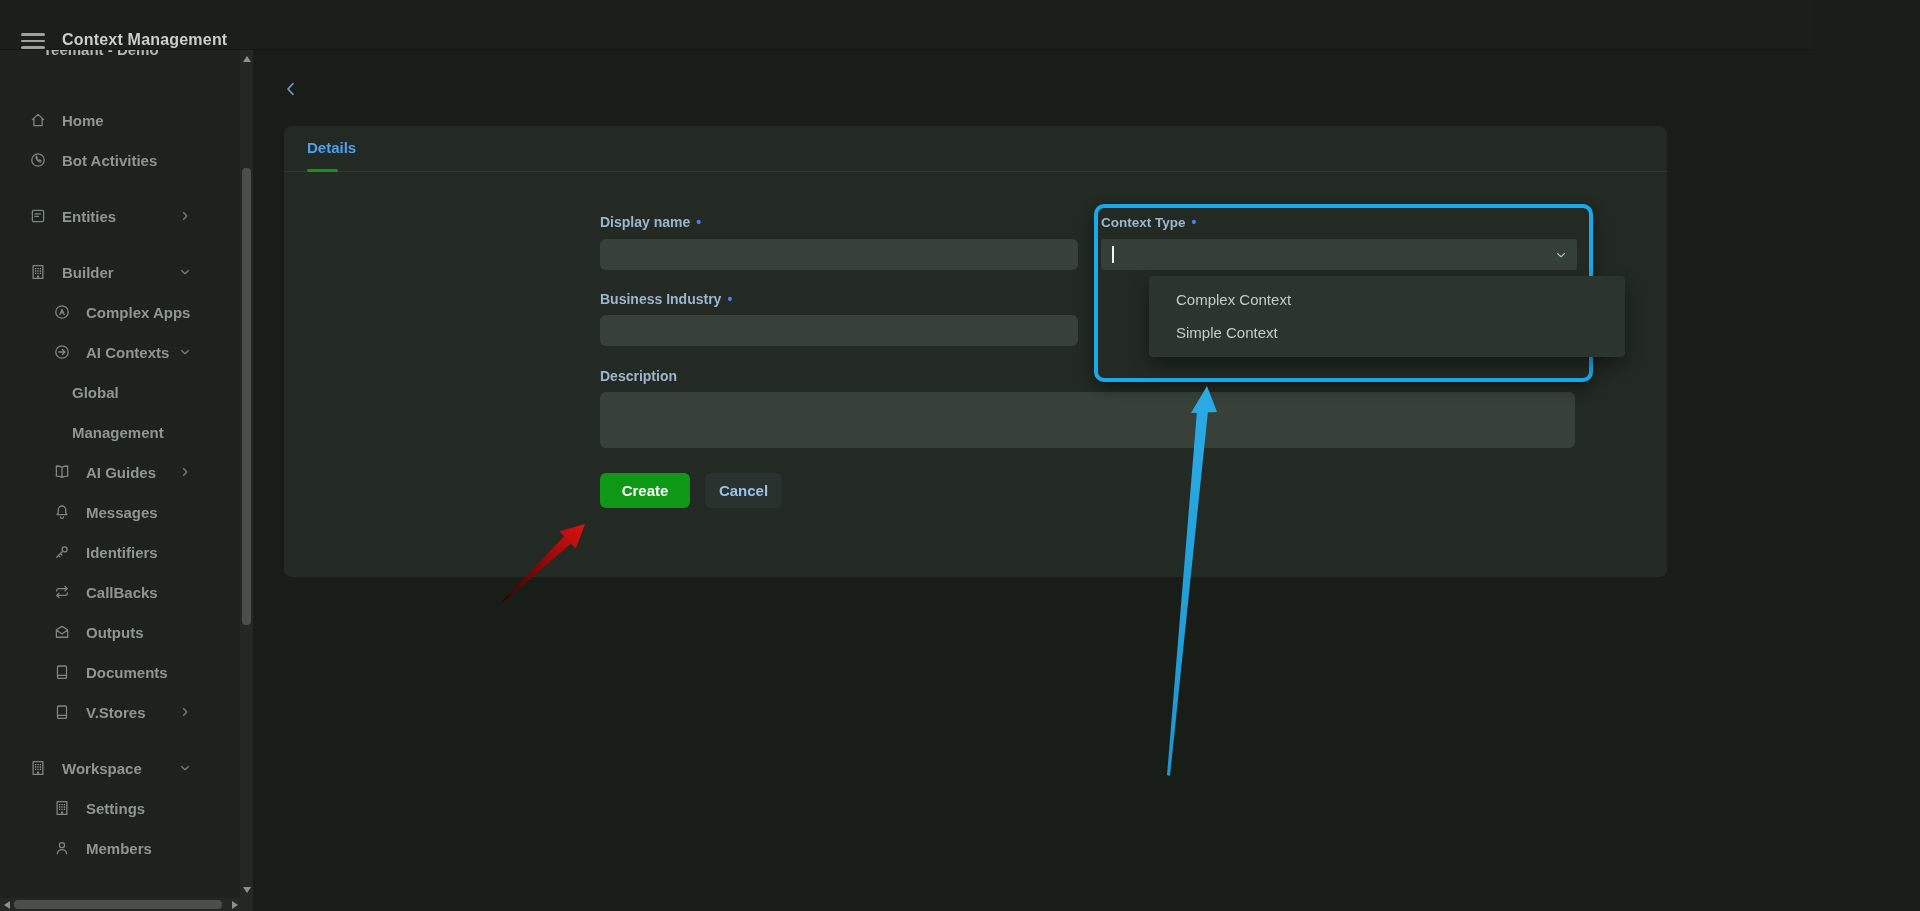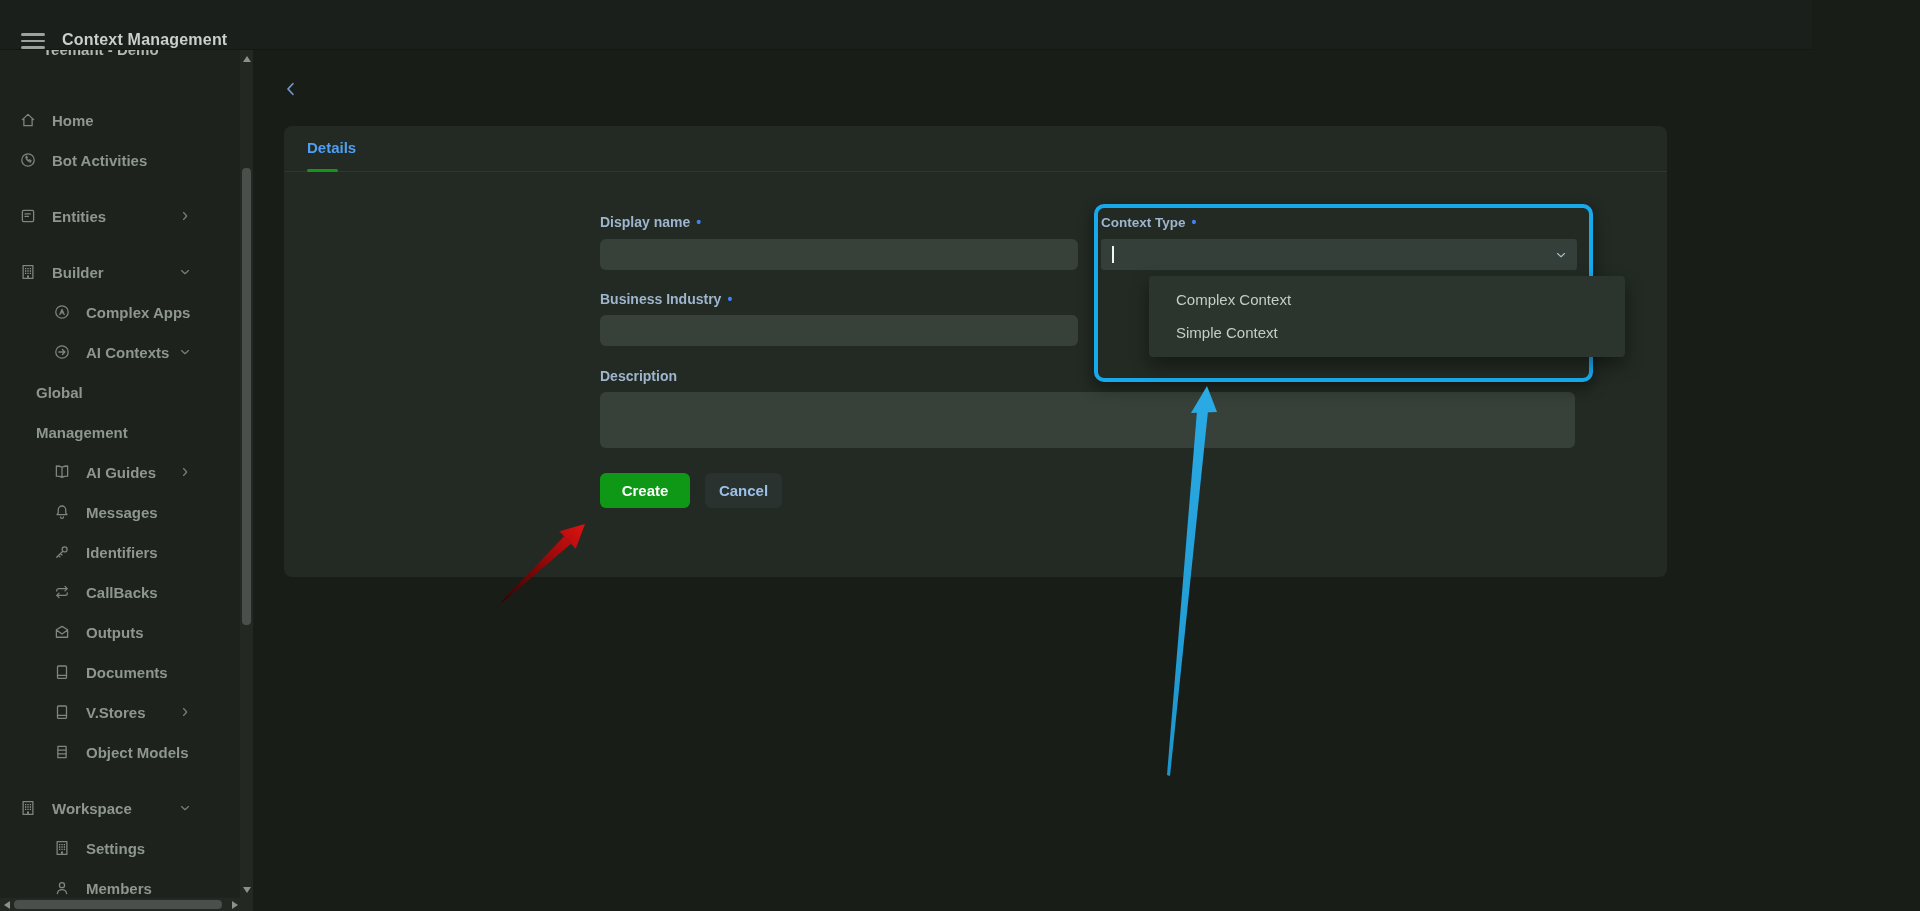--- a/index.html
+++ b/index.html
@@ -21,23 +21,23 @@
   .app-title{margin-left:17px;font-size:16px;font-weight:700;color:#c9cfc9;letter-spacing:.2px;}
 
   
   .sidebar{position:absolute;left:0;top:50px;width:253px;height:861px;background:#1d221d;
     overflow:hidden;z-index:10;}
   .workspace-name{position:absolute;left:43px;top:-10px;height:20px;line-height:20px;
     font-size:15px;font-weight:700;color:#b2b9b2;white-space:nowrap;}
   .nav{position:absolute;left:0;top:50px;width:240px;}
   .nav-item{position:relative;height:40px;display:flex;align-items:center;color:#8d978e;
     font-size:15px;font-weight:600;cursor:pointer;}
-  .nav-item.lvl0{padding-left:19px;}
+  .nav-item.lvl0{padding-left:29px;}
   .nav-item.lvl1{padding-left:53px;}
-  .nav-item.lvl2{padding-left:36px;}
+  .nav-item.lvl2{padding-left:72px;}
   .nav-item.group-start{margin-top:16px;}
   .icon{width:18px;height:18px;stroke:#7d877e;fill:none;stroke-width:1.7;
     stroke-linecap:round;stroke-linejoin:round;flex:0 0 auto;}
   .nav-item .icon{margin-right:15px;}
   .nav-label{white-space:nowrap;}
   .nav-chev{position:absolute;right:33px;width:14px;height:14px;stroke:#79837b;stroke-width:2;}
 
   
   .vscroll{position:absolute;right:0;top:0;width:13px;height:848px;background:#232823;}
   .vscroll .thumb{position:absolute;left:2px;width:9px;top:118px;height:457px;background:#4b4f4b;border-radius:4px;}
@@ -270,26 +270,20 @@
           <span class="nav-label">Documents</span>
         </div>
         <div class="nav-item lvl1">
           <svg class="icon">
             <use href="#notebook"></use>
           </svg>
           <span class="nav-label">V.Stores</span>
           <svg class="icon nav-chev">
             <use href="#chevron-right"></use>
           </svg>
-        </div>
-        <div class="nav-item lvl1">
-          <svg class="icon">
-            <use href="#stacked-list"></use>
-          </svg>
-          <span class="nav-label">Object Models</span>
         </div>
         <div class="nav-item lvl0 group-start">
           <svg class="icon">
             <use href="#building"></use>
           </svg>
           <span class="nav-label">Workspace</span>
           <svg class="icon nav-chev">
             <use href="#chevron-down"></use>
           </svg>
         </div>

